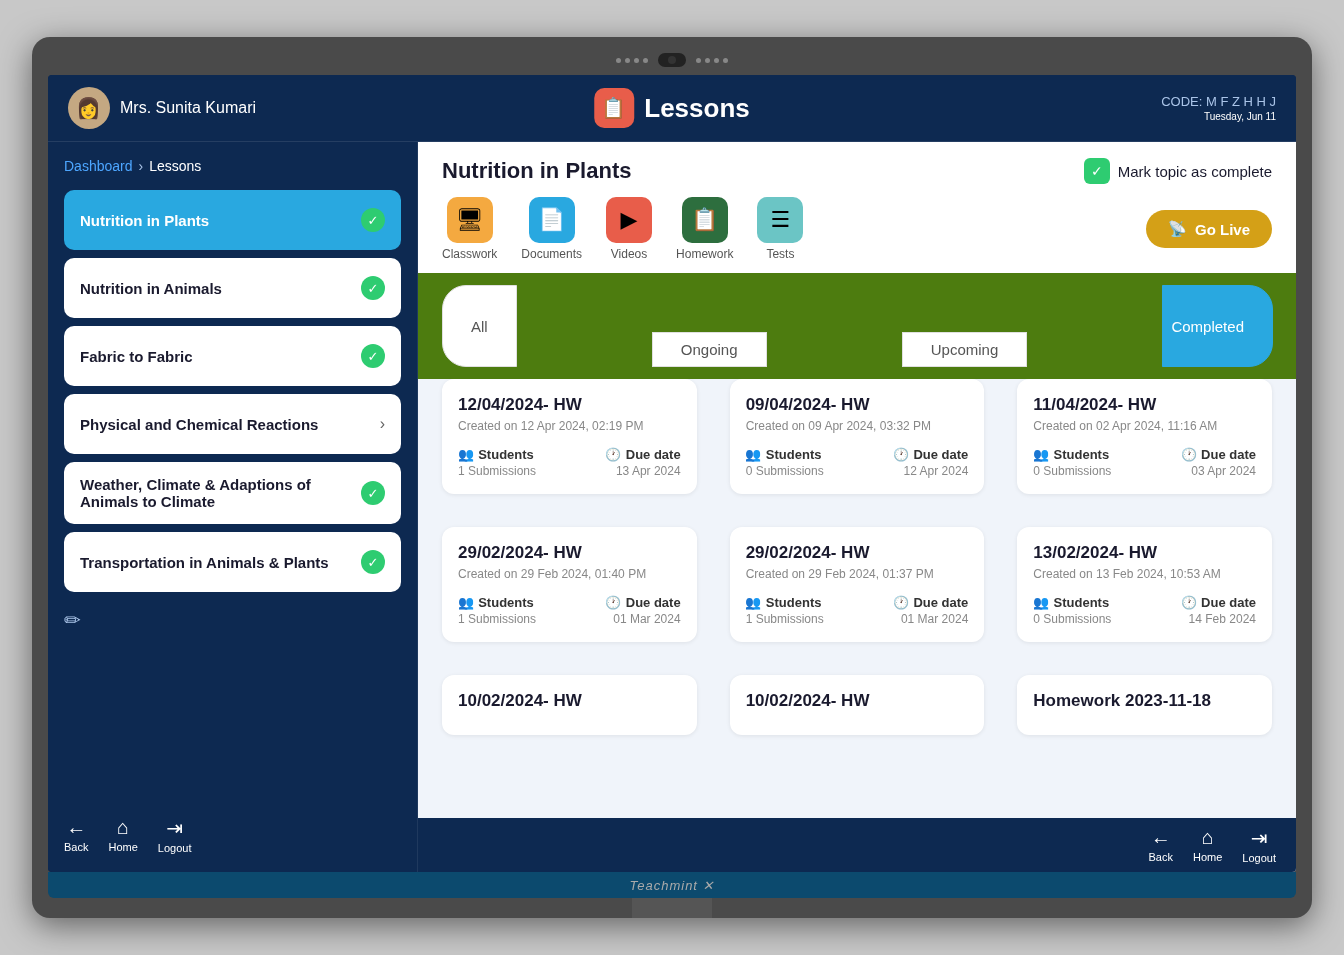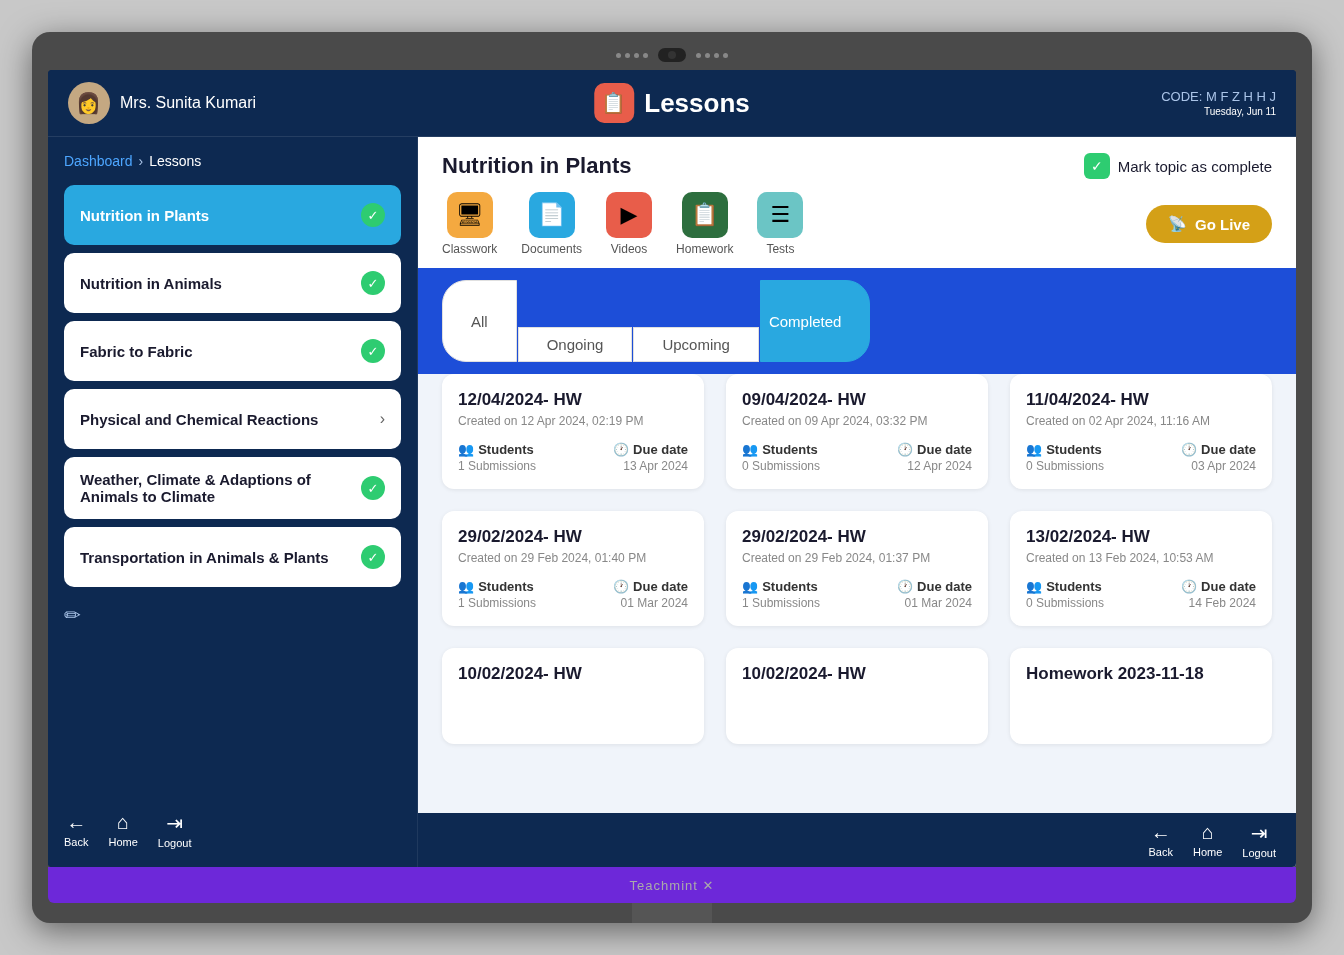--- a/index.html
+++ b/index.html
@@ -292,21 +292,22 @@
       cursor: pointer;
       display: flex;
       align-items: center;
       gap: 8px;
     }
     
     .tabs-row {
       display: flex;
       gap: 2px;
       padding: 12px 24px;
-      background: #1d4ed8;
+      background: #4d7c0f;
+      justify-content: space-between;
     }
     .tab {
       padding: 8px 28px;
       border-radius: 24px;
       font-size: 15px;
       font-weight: 500;
       cursor: pointer;
       color: #555;
       background: white;
       border: 1px solid #e0e0e0;
@@ -323,21 +324,21 @@
     .tab:not(:first-child):not(:last-child) { border-radius: 0; margin-top: 47px; }
     
     .cards-area {
       flex: 1;
       overflow-y: auto;
       padding: 0 24px 16px 24px;
     }
     .cards-grid {
       display: grid;
       grid-template-columns: repeat(3, 1fr);
-      gap: 22px;
+      gap: 33px;
     }
     .hw-card {
       background: white;
       border-radius: 12px;
       padding: 16px;
       box-shadow: 0 1px 4px rgba(0,0,0,0.08);
     }
     .hw-card-title {
       font-size: 17px;
       font-weight: 700;
@@ -384,26 +385,27 @@
       display: flex;
       align-items: center;
       gap: 4px;
     }
     .hw-due-date {
       font-size: 12px;
       color: #888;
     }
     
     .monitor-bottom {
-      background: #6d28d9;
-      height: 36px;
+      background: #0c4a6e;
+      height: 26px;
       border-radius: 0 0 6px 6px;
       display: flex;
       align-items: center;
       justify-content: center;
+      font-style: italic;
     }
     .monitor-brand {
       color: #aaa;
       font-size: 13px;
       font-weight: 500;
       letter-spacing: 1px;
     }
     .monitor-stand {
       display: flex;
       justify-content: center;
@@ -420,21 +422,21 @@
     }
     
     .content-bottom-nav {
       background: #0d2951;
       display: flex;
       gap: 20px;
       padding: 8px 20px;
       justify-content: flex-end;
     }
     .partial-card {
-      height: 96px;
+      height: 60px;
       overflow: hidden;
     }
     .sidebar-extra {
       display: flex;
       align-items: center;
       gap: 8px;
       padding: 8px 0;
     }
     .sidebar-extra-icon {
       font-size: 20px;

